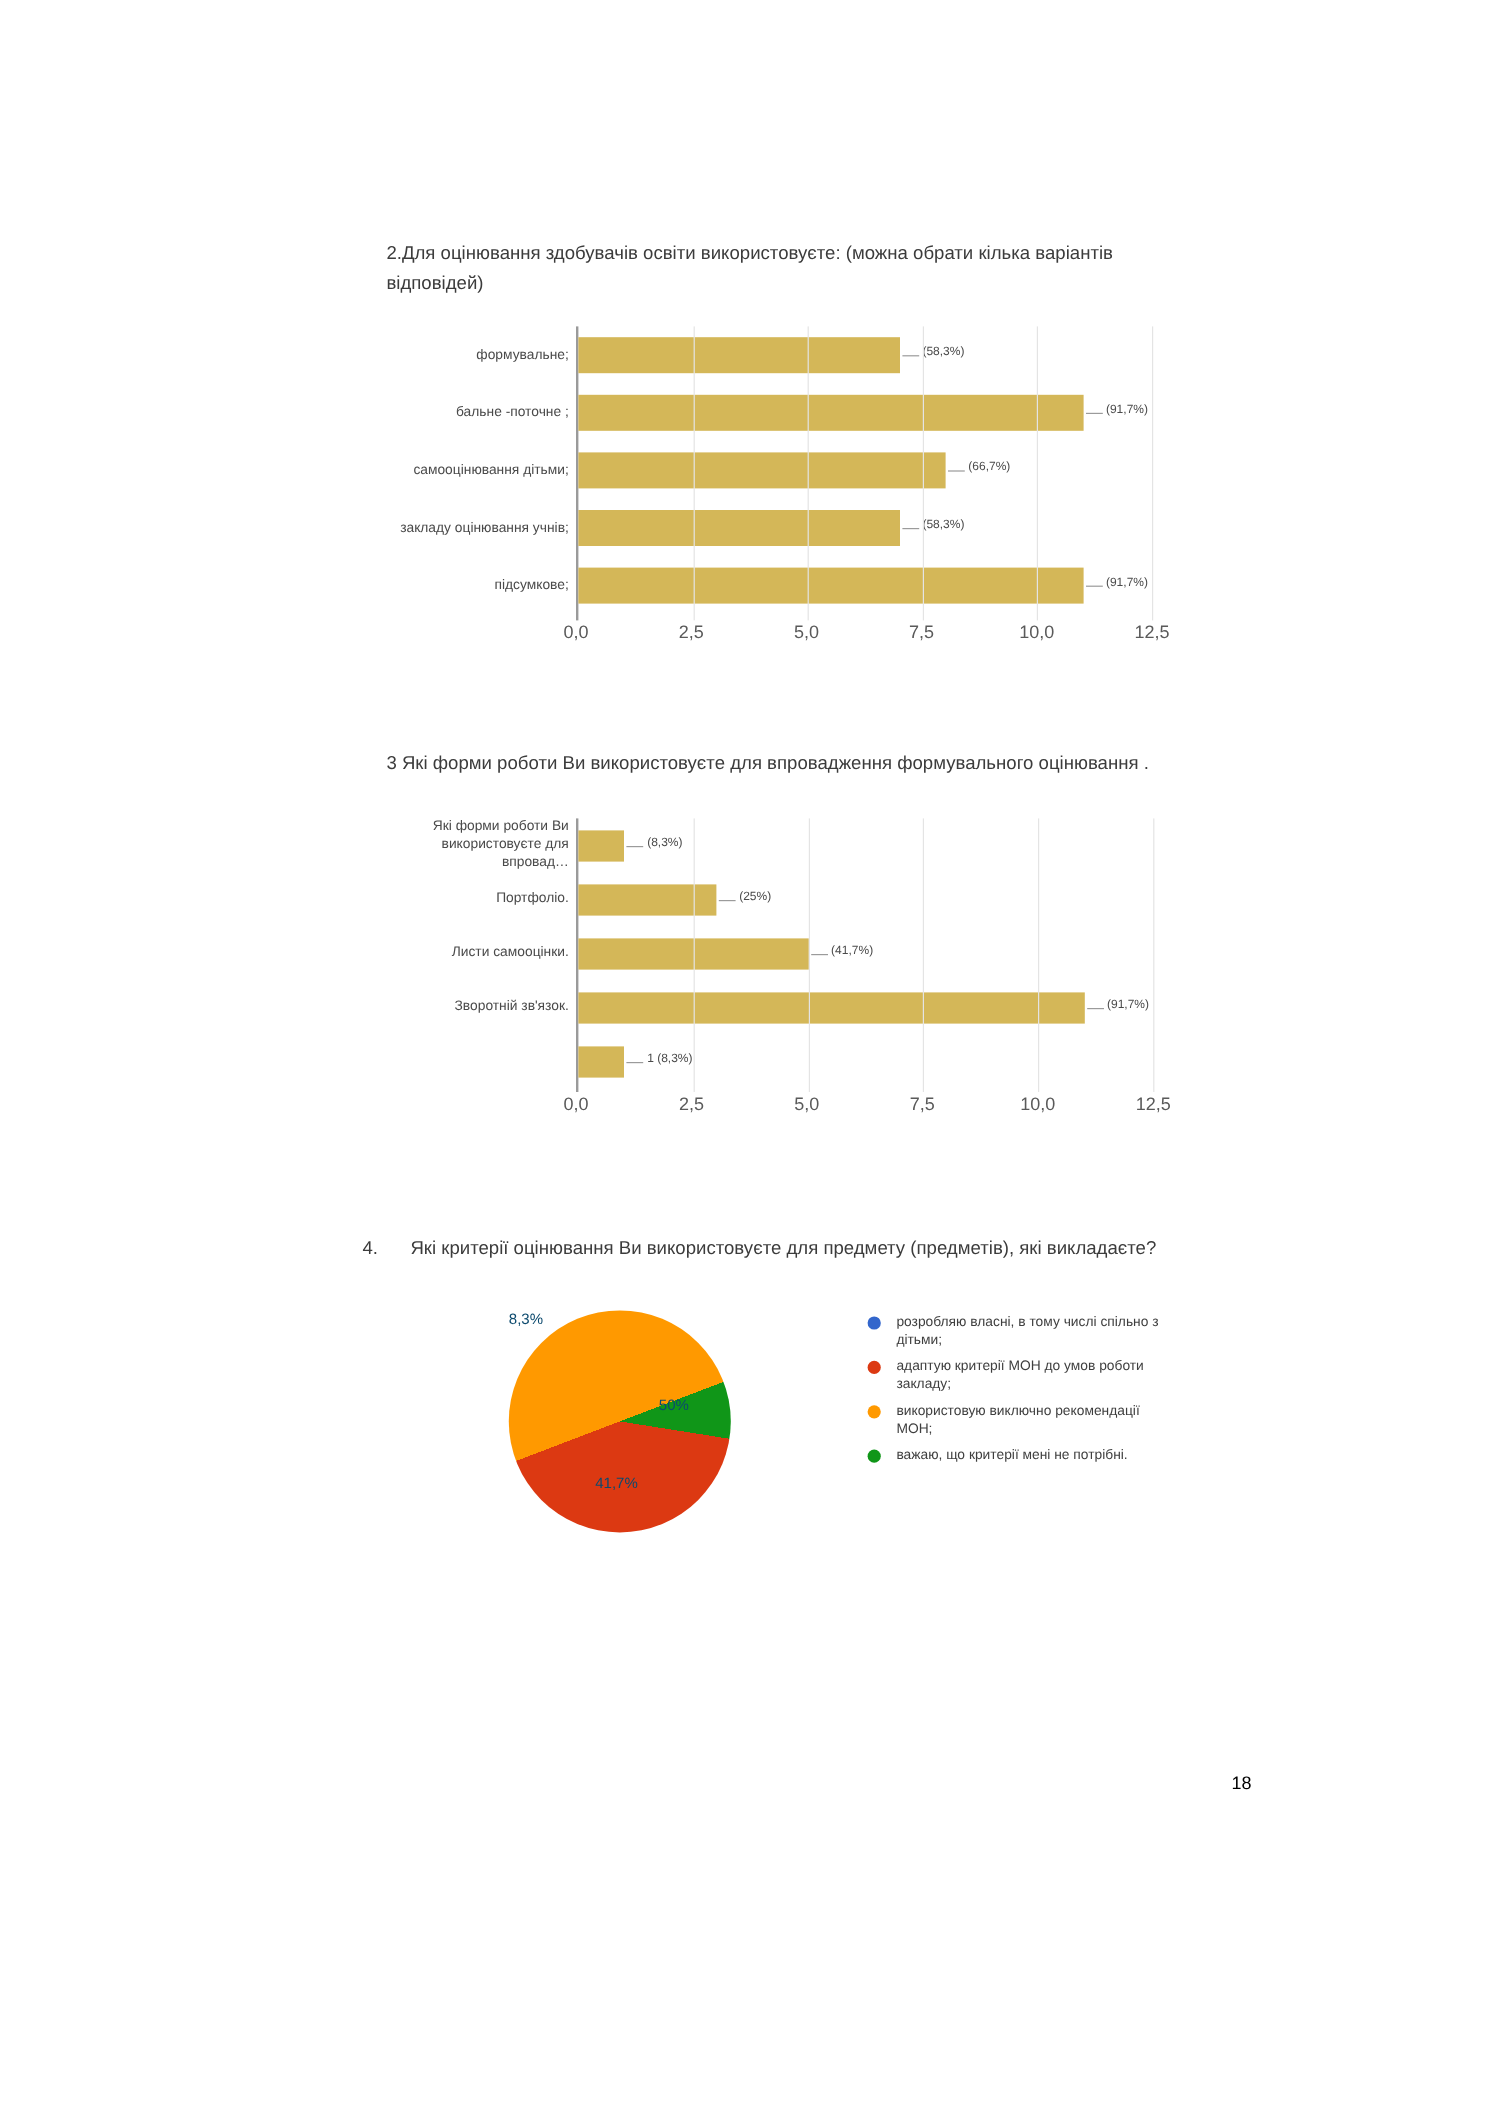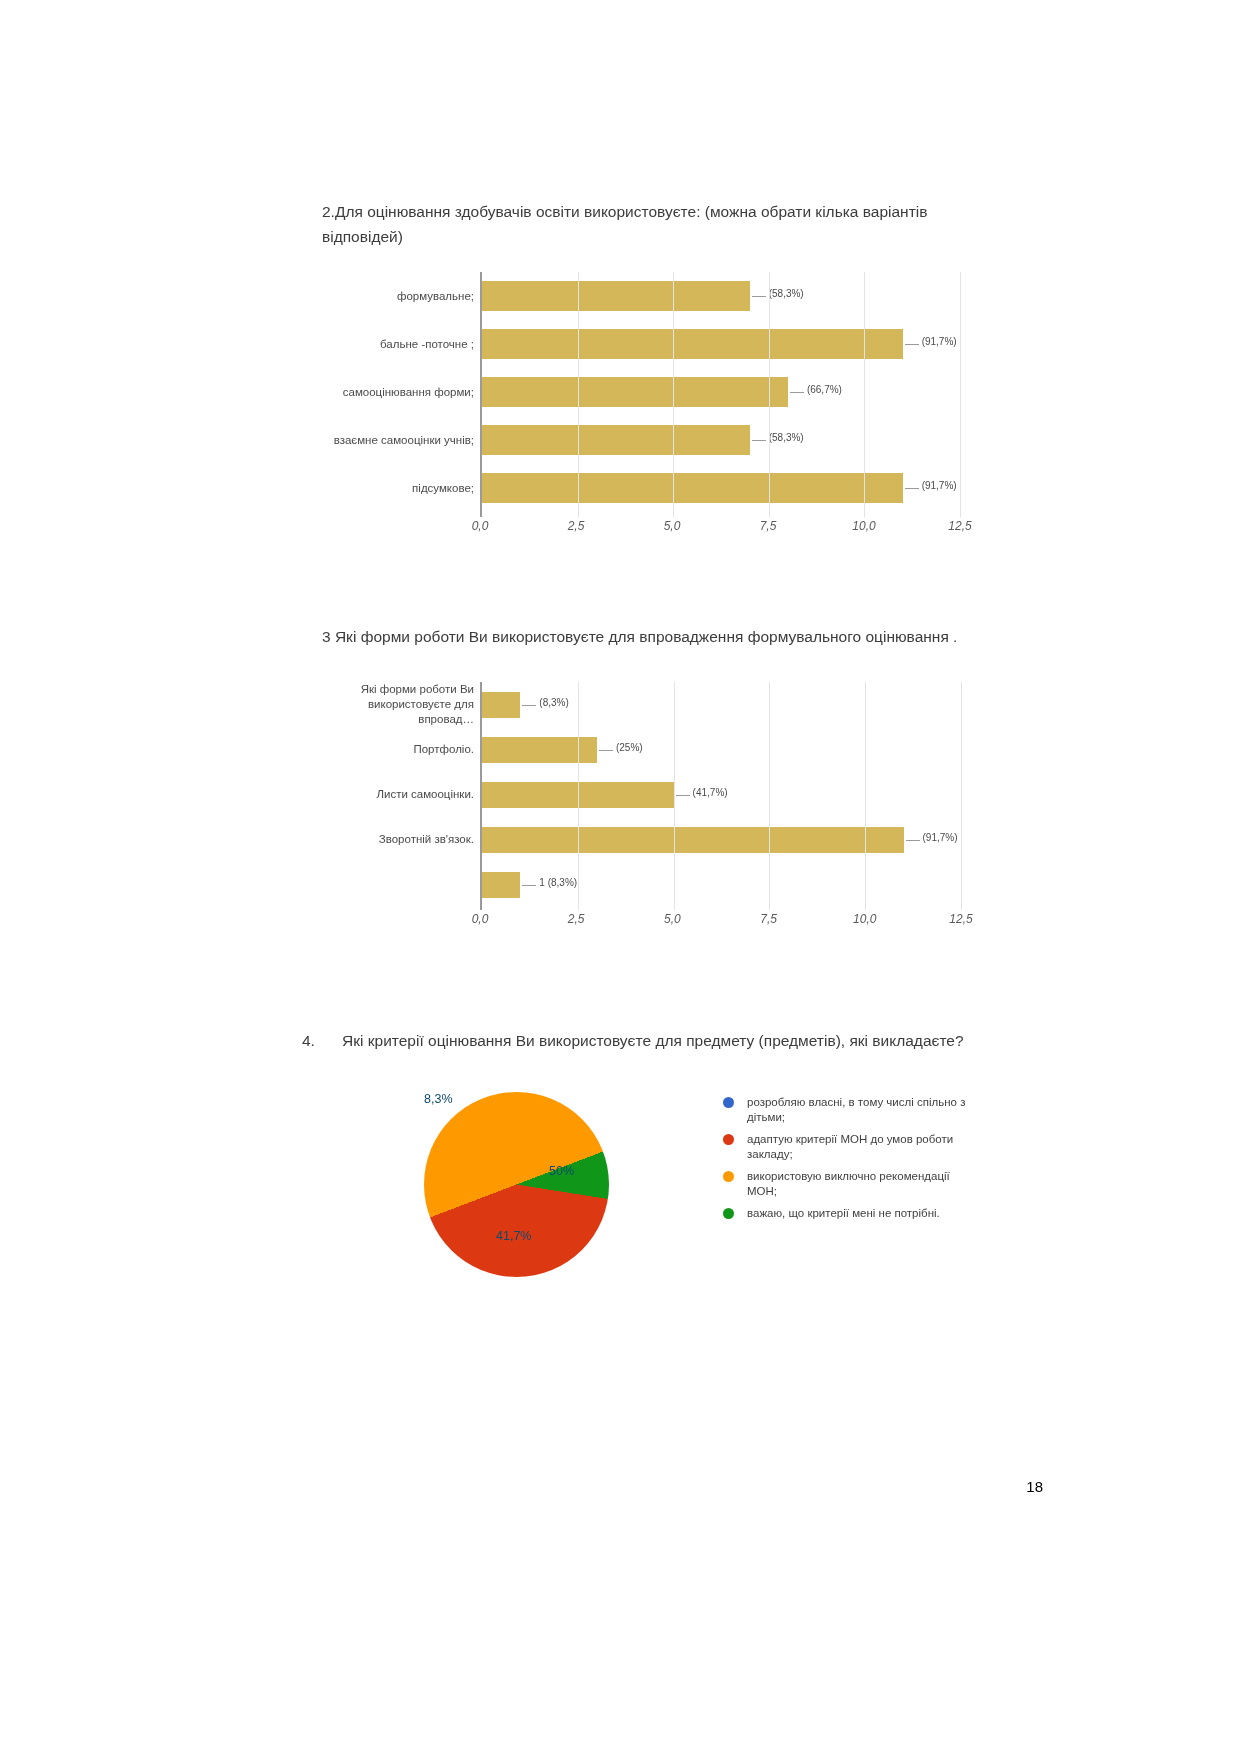--- a/index.html
+++ b/index.html
@@ -97,25 +97,24 @@
     background:#9b9b9b;
   }
   .bc-axis {
     position:absolute;
     left:0; right:0;
     height:20px;
   }
   .bc-tick {
     position:absolute;
     top:0;
-    font-size:12px;
+    font-size:15px;
     color:#5a5a5a;
     transform:translateX(-50%);
     white-space:nowrap;
-    font-style:italic;
   }
   #chart1 .bc-axis { top:247px; }
   #chart2 .bc-axis { top:230px; }
 
   
   #pie-wrap { position:absolute; left:424px; top:1092px; width:185px; height:185px; }
   #pie {
     position:absolute; left:0; top:0;
     width:185px; height:185px;
     border-radius:50%;
@@ -177,27 +176,27 @@
             <div class="bc-leader" style="left: calc(56% + 2px); top: 24px;"></div>
             <div class="bc-value" style="left: calc(56% + 19px); top: 16px;">(58,3%)</div>
           </div>
           <div class="bc-row" style="height: 48px;">
             <div class="bc-label">бальне -поточне ;</div>
             <div class="bc-bar" style="width: 88%; height: 30px; background: rgb(212, 183, 88); top: 9px;"></div>
             <div class="bc-leader" style="left: calc(88% + 2px); top: 24px;"></div>
             <div class="bc-value" style="left: calc(88% + 19px); top: 16px;">(91,7%)</div>
           </div>
           <div class="bc-row" style="height: 48px;">
-            <div class="bc-label">самооцінювання форми;</div>
+            <div class="bc-label">самооцінювання дітьми;</div>
             <div class="bc-bar" style="width: 64%; height: 30px; background: rgb(212, 183, 88); top: 9px;"></div>
             <div class="bc-leader" style="left: calc(64% + 2px); top: 24px;"></div>
             <div class="bc-value" style="left: calc(64% + 19px); top: 16px;">(66,7%)</div>
           </div>
           <div class="bc-row" style="height: 48px;">
-            <div class="bc-label">взаємне самооцінки учнів;</div>
+            <div class="bc-label">закладу оцінювання учнів;</div>
             <div class="bc-bar" style="width: 56%; height: 30px; background: rgb(212, 183, 88); top: 9px;"></div>
             <div class="bc-leader" style="left: calc(56% + 2px); top: 24px;"></div>
             <div class="bc-value" style="left: calc(56% + 19px); top: 16px;">(58,3%)</div>
           </div>
           <div class="bc-row" style="height: 48px;">
             <div class="bc-label">підсумкове;</div>
             <div class="bc-bar" style="width: 88%; height: 30px; background: rgb(212, 183, 88); top: 9px;"></div>
             <div class="bc-leader" style="left: calc(88% + 2px); top: 24px;"></div>
             <div class="bc-value" style="left: calc(88% + 19px); top: 16px;">(91,7%)</div>
           </div>

